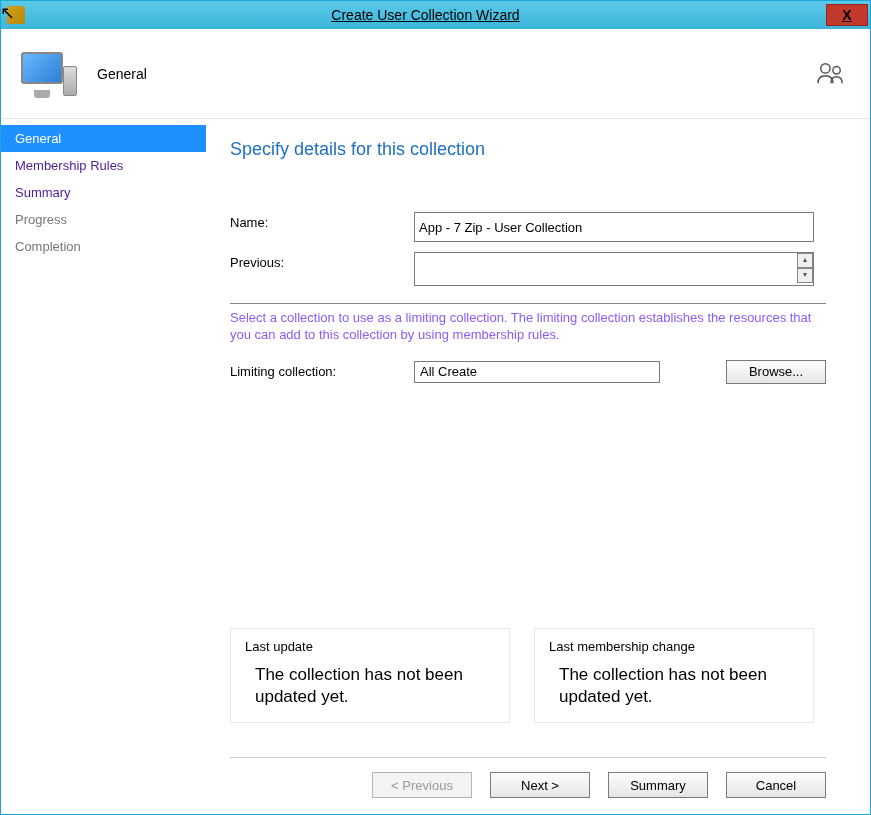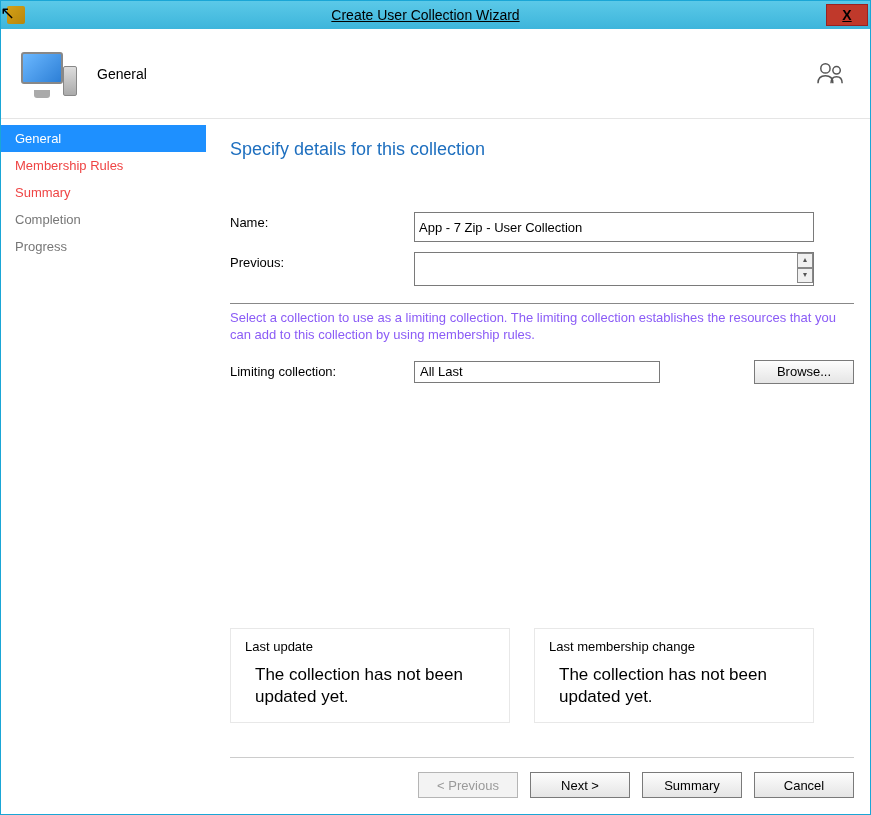--- a/index.html
+++ b/index.html
@@ -98,33 +98,33 @@
     height: calc(100% - 28px - 90px);
   }
   .sidebar {
     width: 205px;
     background: #fff;
     padding-top: 6px;
   }
   .sidebar .step {
     padding: 6px 14px;
     font-size: 13px;
-    color: #ef4444;
+    color: #4c1d95;
     cursor: default;
   }
   .sidebar .step.active {
     background: #1e90ff;
     color: #fff;
   }
   .sidebar .step.muted {
     color: #777;
   }
   .main {
     flex: 1;
-    padding: 18px 16px 0 24px;
+    padding: 18px 44px 0 24px;
     position: relative;
     display: flex;
     flex-direction: column;
   }
   .page-heading {
     color: #1e6fbf;
     font-size: 18px;
     font-weight: 400;
     margin: 2px 0 52px 0;
   }
@@ -232,21 +232,21 @@
     font-size: 17px;
     padding-left: 10px;
     line-height: 1.3;
   }
   .footer {
     border-top: 1px solid #ccc;
     margin-top: 34px;
     padding: 14px 0 16px 0;
     display: flex;
     justify-content: flex-end;
-    gap: 12px;
+    gap: 18px;
   }
   .footer button {
     width: 100px;
     height: 26px;
     border: 1px solid #7a7a7a;
     background: linear-gradient(to bottom, #fdfdfd, #e5e5e5);
     font-family: inherit;
     font-size: 13px;
   }
   .footer button:disabled {
@@ -289,22 +289,22 @@
       <path d="M16 24 Q16 17 22 17 Q28 17 28 24" fill="none" stroke="#555" stroke-width="1.6"></path>
     </svg>
   </div>
 </div>
 
 <div class="body-area">
   <div class="sidebar">
     <div class="step active">General</div>
     <div class="step">Membership Rules</div>
     <div class="step">Summary</div>
+    <div class="step muted">Progress</div>
     <div class="step muted">Completion</div>
-    <div class="step muted">Progress</div>
   </div>
 
   <div class="main">
     <div class="page-heading">Specify details for this collection</div>
 
     <div class="form-row">
       <div class="lbl">Name:</div>
       <input type="text" class="wide" value="App - 7 Zip - User Collection" style="">
     </div>
 
@@ -317,21 +317,21 @@
           <div>▾</div>
         </div>
       </div>
     </div>
 
     <hr class="hr-line">
     <div class="help-text">Select a collection to use as a limiting collection. The limiting collection establishes the resources that you can add to this collection by using membership rules.</div>
 
     <div class="limiting-row">
       <div class="lbl">Limiting collection:</div>
-      <div class="ro-box">All Last</div>
+      <div class="ro-box">All Create</div>
       <button class="browse-btn">Browse...</button>
     </div>
 
     <div style="flex:1"></div>
 
     <div class="status-boxes">
       <div class="status-box">
         <div class="sb-title">Last update</div>
         <div class="sb-text">The collection has not been updated yet.</div>
       </div>

